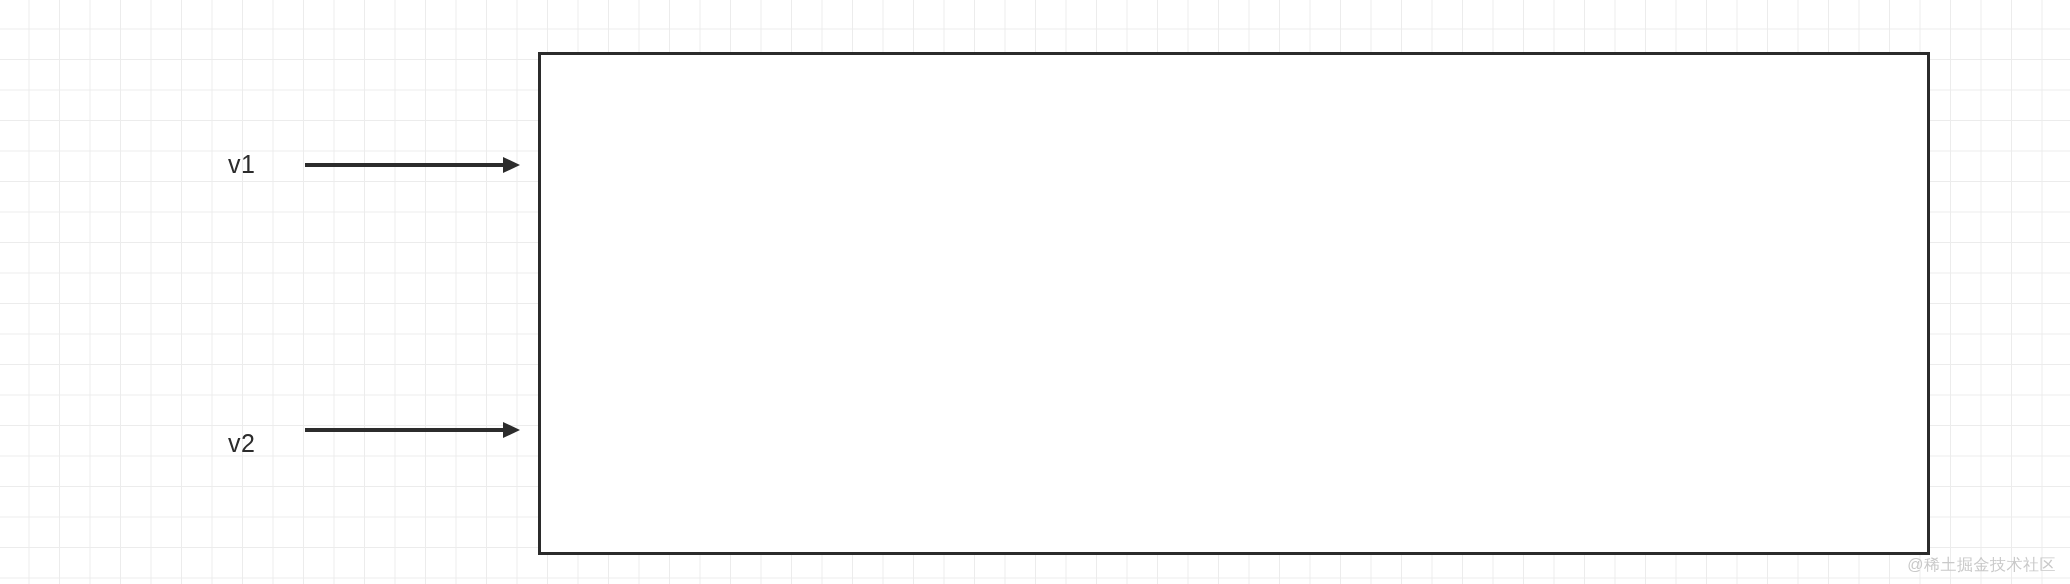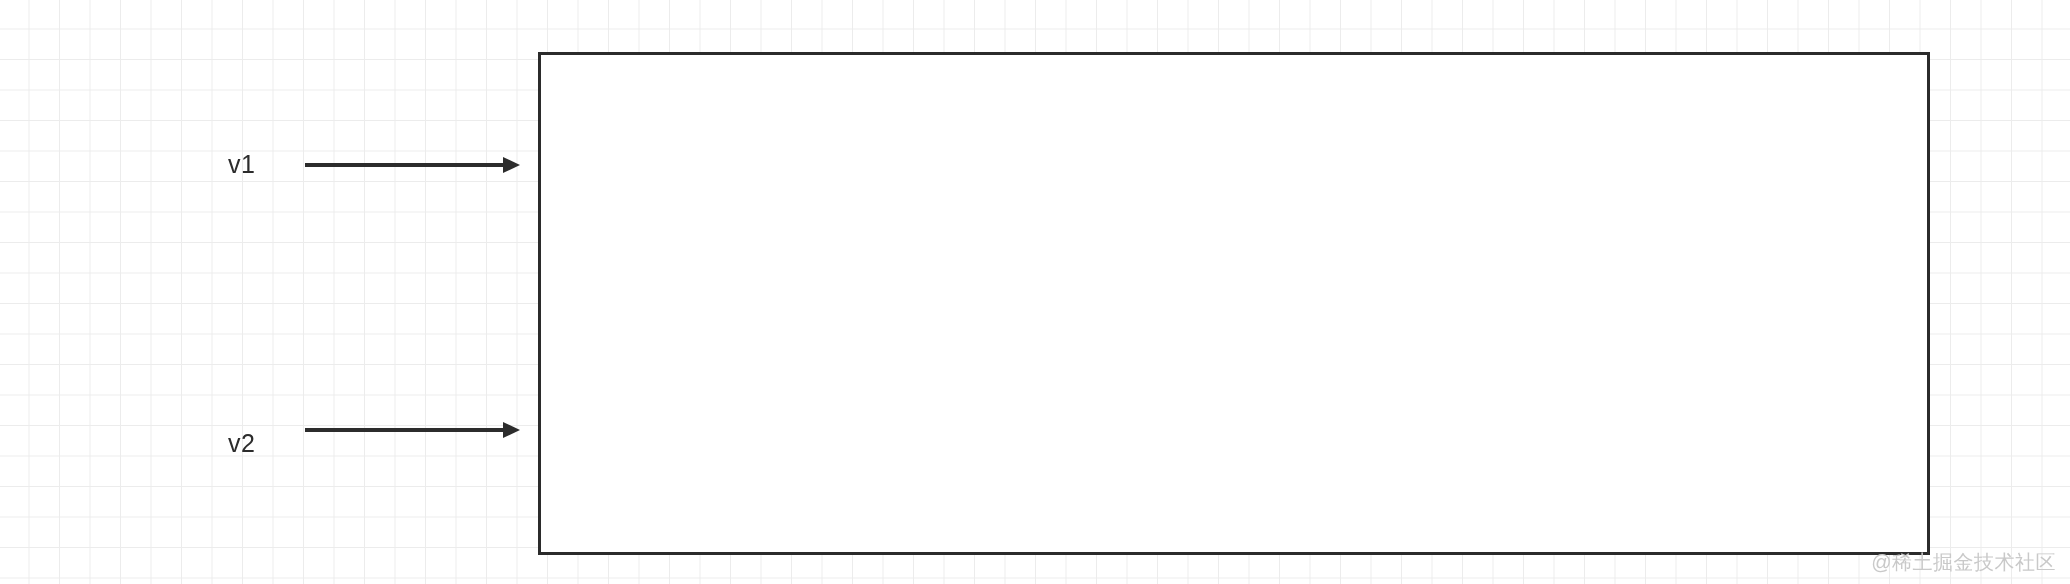--- a/index.html
+++ b/index.html
@@ -100,21 +100,21 @@
     color: #3a3a3a;
     white-space: nowrap;
     letter-spacing: 0.3px;
   }
 
   
   .watermark {
     position: absolute;
     right: 14px;
     bottom: 8px;
-    font-size: 20px;
+    font-size: 16px;
     color: #c9c9c9;
     white-space: nowrap;
     letter-spacing: 0.5px;
   }
 </style>
 </head>
 <body>
 
 <div id="canvas">
 

